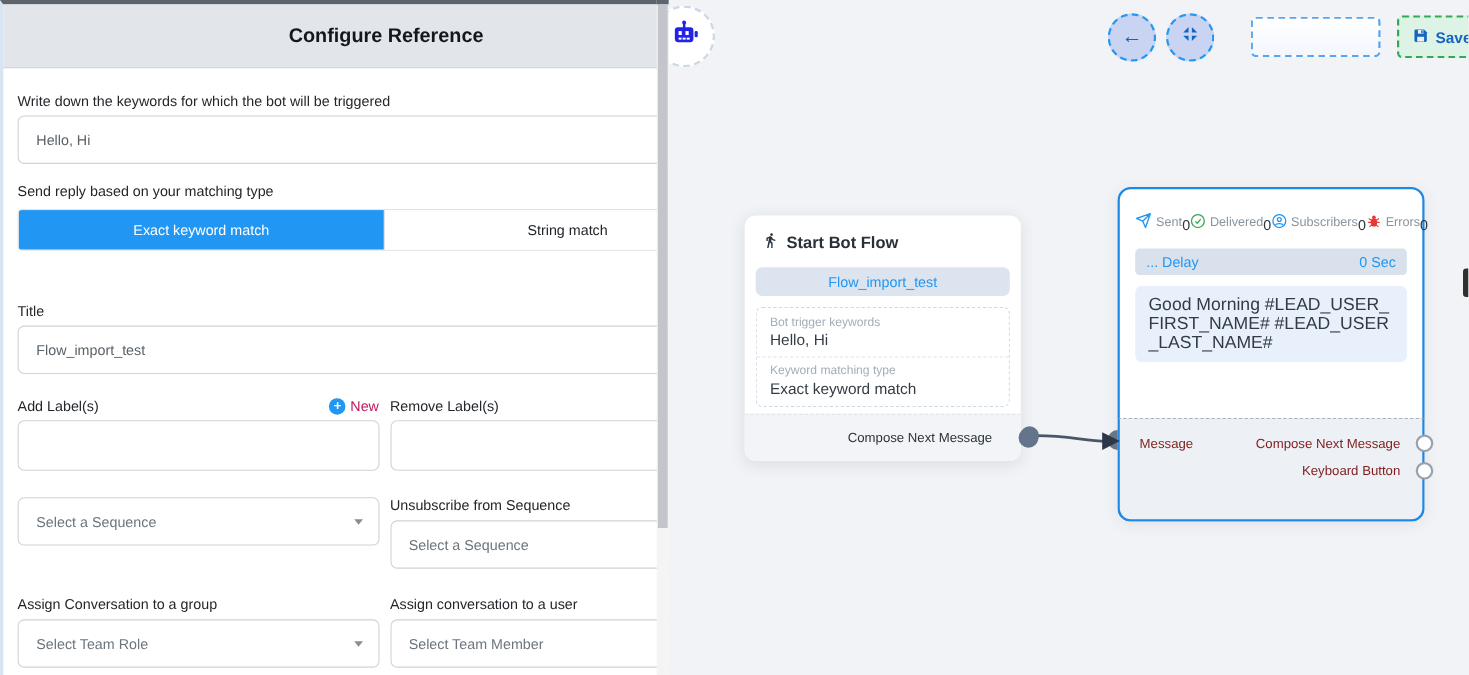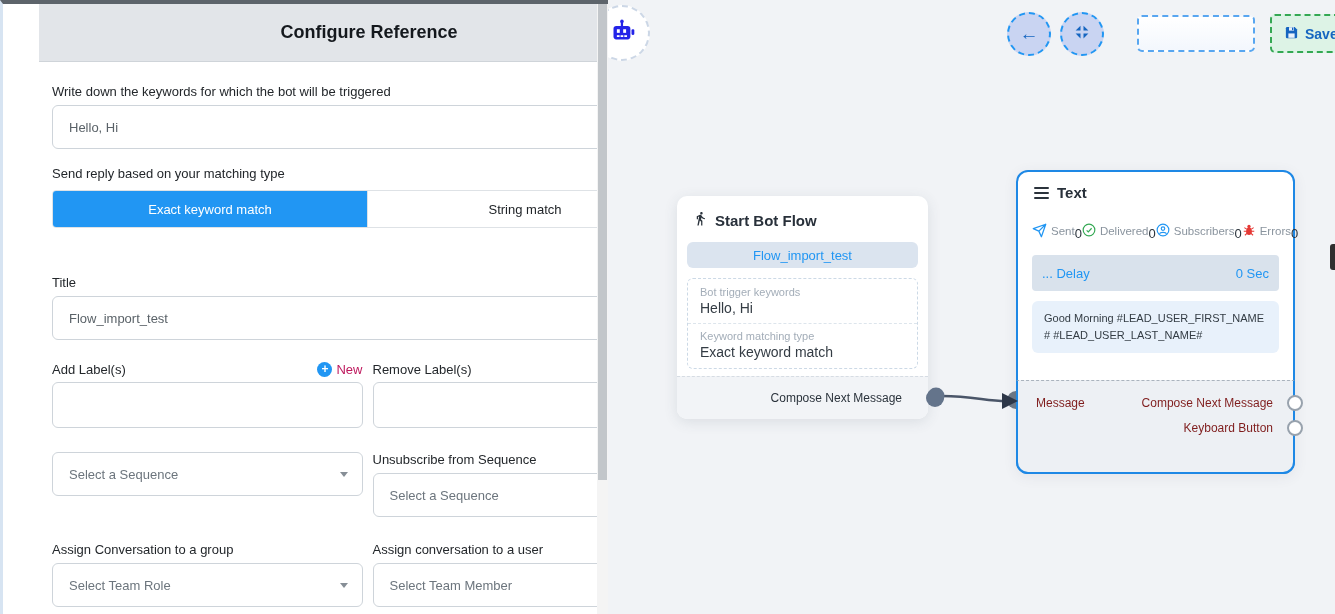--- a/index.html
+++ b/index.html
@@ -5,21 +5,21 @@
   * { box-sizing: border-box; margin: 0; padding: 0; }
   html,body { width:1335px; height:614px; overflow:hidden; }
   body {
     font-family: "Liberation Sans", "DejaVu Sans", sans-serif;
     background:#f1f3f6; position:relative; color:#212529;
   }
 
   
   .left-panel {
     position:absolute; left:0; top:0; width:699px; height:614px;
-    background:#fff; border-left:3px solid #d7e4f2; border-top:4px solid #5d646b;padding-left:36px;
+    background:#fff; border-left:3px solid #d7e4f2; border-top:4px solid #5d646b;
   }
   .panel-header {
     height:58px; background:#e2e5e9; border-bottom:1px solid #cfd4d9;
     display:flex; align-items:center; justify-content:center;
   }
   .panel-title { font-size:18px; font-weight:700; color:#14181d; }
   .panel-body { padding:22px 16px 0 13px; }
   .f-label { font-size:13px; color:#23272b; margin-bottom:6px; line-height:15px; }
   .f-input {
     height:44px; border:1px solid #ced4da; border-radius:6px; background:#fff;
@@ -119,27 +119,27 @@
     border:2px solid #1e88e5; border-radius:12px; z-index:2; box-shadow:0 3px 14px rgba(60,70,90,.08);
   }
   .text-node .node-header { padding:12px 16px 0; gap:8px; }
   .menu-icon { display:inline-flex; flex-direction:column; gap:3px; width:15px; }
   .menu-icon i { height:2px; background:#2b333c; border-radius:1px; }
   .stats-row { display:flex; justify-content:space-between; padding:0 14px; margin-top:20px; }
   .stat { display:flex; flex-direction:row; align-items:center; }
   .stat-top { display:flex; align-items:center; gap:4px; font-size:11.5px; color:#8a949e; }
   .stat-val { font-size:13px; color:#2b333c; margin-top:5px; }
   .delay-row {
-    margin:14px 14px 0; height:36px; background:#d9e2ec; border-radius:4px;
+    margin:14px 14px 0; height:24px; background:#d9e2ec; border-radius:4px;
     display:flex; align-items:center; justify-content:space-between; padding:0 10px;
     font-size:13px; color:#2196f3; cursor:pointer;
   }
   .msg-bubble {
     margin:10px 14px 12px; background:#e8f1fb; border-radius:6px; padding:9px 12px;
-    font-size:11px; color:#333c44; line-height:17px; word-break:break-all; cursor:pointer;
+    font-size:16px; color:#333c44; line-height:17px; word-break:break-all; cursor:pointer;
   }
   .text-footer {
     position:absolute; left:-2px; right:-2px; bottom:-2px; height:94px;
     background:#edf0f4; border:2px solid #1e88e5; border-top:1px dashed #aab3bd;
     border-radius:0 0 12px 12px; padding-top:9px;
   }
   .tf-row {
     position:relative; height:25px; display:flex; align-items:center; justify-content:flex-end;
     padding-right:20px; font-size:12px; color:#7f1d1d;
   }
@@ -300,28 +300,20 @@
     </div>
   </div>
 
   <svg class="connector-svg" width="100" height="44">
     <path d="M 14 18 C 45 18, 58 23, 78 23" fill="none" stroke="#4a5568" stroke-width="2.5"></path>
     <circle cx="8" cy="18" r="8.5" fill="#64748b"></circle>
     <polygon points="74,15 90,23 74,31" fill="#2d3748"></polygon>
   </svg>
 
   <div class="text-node">
-    <div class="node-header">
-      <span class="menu-icon">
-          <i></i>
-          <i></i>
-          <i></i>
-        </span>
-      <span>Text</span>
-    </div>
     <div class="stats-row">
       <div class="stat">
         <span class="stat-top">
           <span>
             <svg width="15" height="15" viewBox="0 0 24 24">
                 <path d="M22 2L11 13M22 2l-7 20-4-9-9-4 20-7z" fill="none" stroke="#2196f3" stroke-width="2" stroke-linejoin="round"></path>
               </svg>
           </span>
           <span>Sent</span>
         </span>

